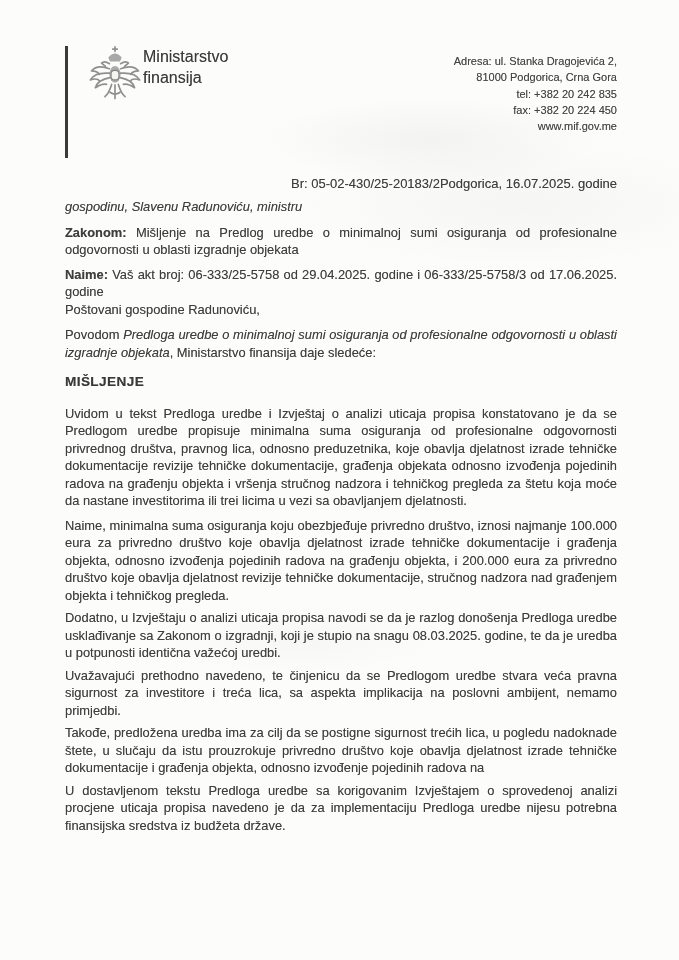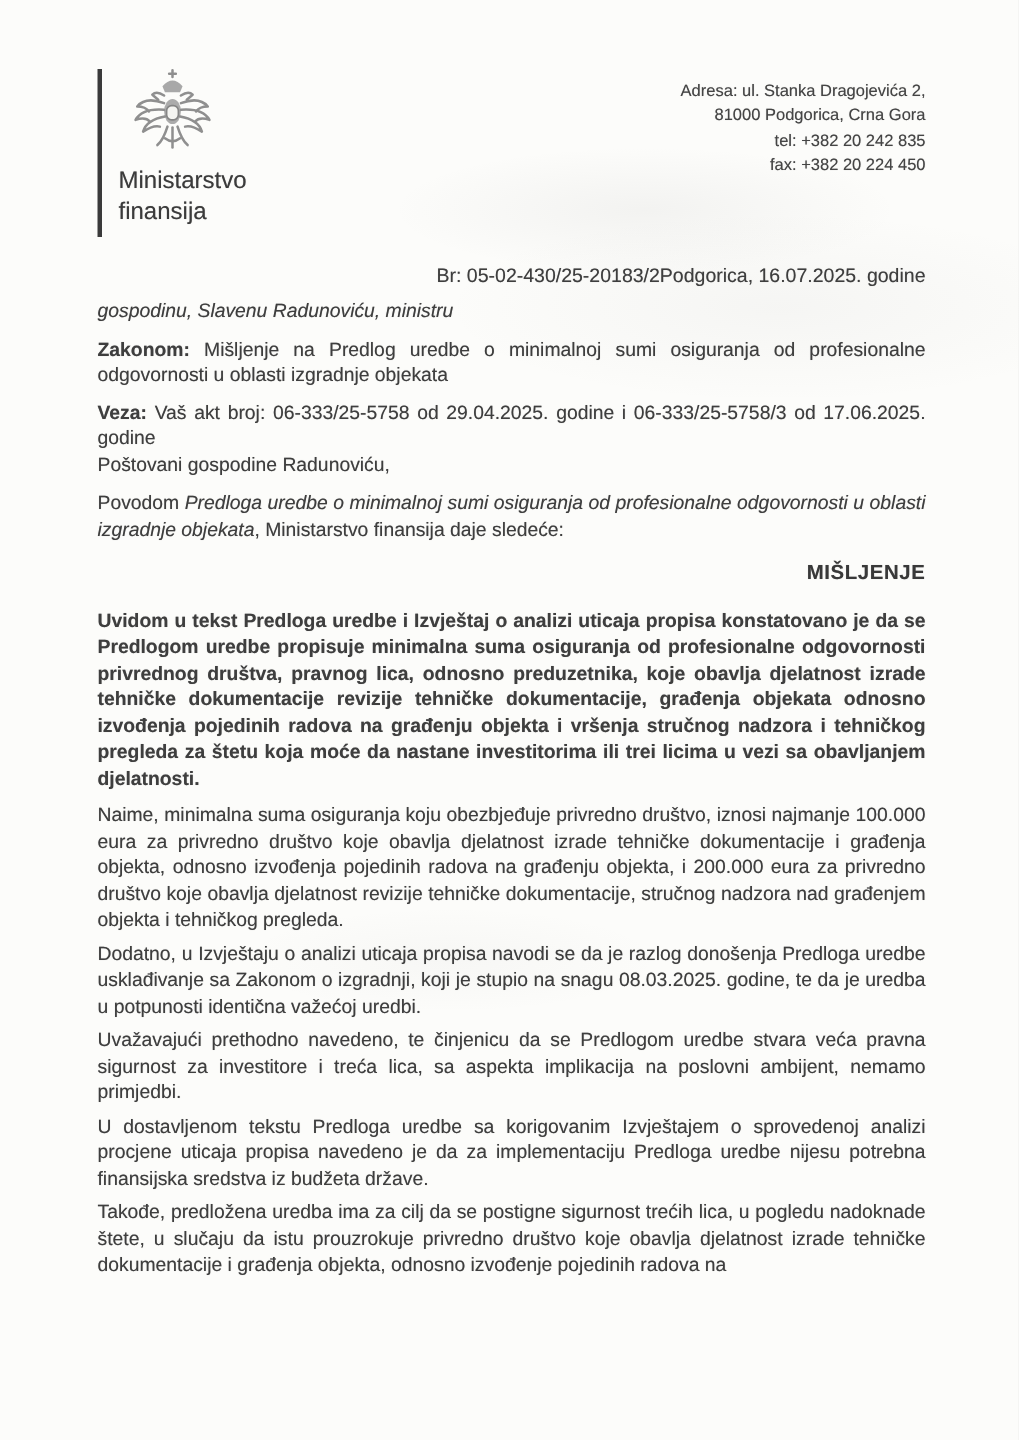--- a/index.html
+++ b/index.html
@@ -17,44 +17,44 @@
       radial-gradient(200px 50px at 300px 640px, rgba(120,120,120,0.04), transparent 70%),
       #fcfcfa;
     color:#3e3e3e;
     padding:44px 62px 0 65px;
     text-shadow:0 0 0.45px rgba(40,40,40,0.45);
   }
   
   header { display:flex; justify-content:space-between; height:116px; }
   .logo-block { display:flex; }
   .logo-bar { width:3px; height:112px; background:#3a3a3a; margin-right:11px; margin-top:2px; }
-  .logo-col { display:flex; flex-direction:column; }
+  .logo-col { display:flex; }
   .coat { margin-left:8px; }
   .ministry-name { font-size:16px; line-height:21px; color:#3b3b3b; margin-top:2px; }
   .address-block { text-align:right; font-size:11px; line-height:16.3px; color:#454545; padding-top:9px; }
   
   .ref-row { display:flex; justify-content:flex-end; margin-top:16px; font-size:13px; }
   
   .flow { font-size:12.9px; line-height:17.5px; }
   .just { text-align:justify; }
   .za-block { margin-top:26px; }
   .za-line1 { font-weight:bold; font-size:12.6px; letter-spacing:0.1px; white-space:nowrap; }
   .za-line2 { font-size:12.9px; }
   .person-line { margin-top:7px;font-style:italic; }
   .subject-p { margin-top:8px; }
   .veza-p { margin-top:7px; }
   .salutation { }
   .intro-p { margin-top:8px; }
   .intro-p em { font-style:italic; }
   h2.opinion-heading {
-    margin-top:12px; text-align:right;
+    margin-top:12px; text-align:left;
     font-size:13.6px; font-weight:bold; letter-spacing:0.4px; color:#393939;
   }
   .opinion-body p { margin-top:5px; }
-  .opinion-body p:nth-of-type(1) { margin-top:14px;font-weight:bold; }
+  .opinion-body p:nth-of-type(1) { margin-top:14px; }
   .opinion-body p:nth-of-type(2) { margin-top:7px; }
   strong.lbl { font-weight:bold; }
 </style>
 </head>
 <body>
 
 <div class="page">
 
   <header>
     <div class="logo-block">
@@ -84,45 +84,46 @@
           <div>Ministarstvo</div>
           <div>finansija</div>
         </div>
       </div>
     </div>
     <div class="address-block">
       <div>Adresa: ul. Stanka Dragojevića 2,</div>
       <div>81000 Podgorica, Crna Gora</div>
       <div>tel: +382 20 242 835</div>
       <div>fax: +382 20 224 450</div>
+      <div>www.mif.gov.me</div>
     </div>
   </header>
 
   <div class="ref-row">
     <span>Br: 05-02-430/25-20183/2</span>
     <span>Podgorica, 16.07.2025. godine</span>
   </div>
 
   <div class="flow">
 
     <p class="person-line">gospodinu, Slavenu Radunoviću, ministru</p>
 
     <p class="just subject-p"><strong class="lbl">Zakonom:</strong> <span>Mišljenje na Predlog uredbe o minimalnoj sumi osiguranja od profesionalne odgovornosti u oblasti izgradnje objekata</span></p>
 
-    <p class="just veza-p"><strong class="lbl">Veza:</strong> <span>Vaš akt broj: 06-333/25-5758 od 29.04.2025. godine i 06-333/25-5758/3 od 17.06.2025. godine</span></p>
+    <p class="just veza-p"><strong class="lbl">Naime:</strong> <span>Vaš akt broj: 06-333/25-5758 od 29.04.2025. godine i 06-333/25-5758/3 od 17.06.2025. godine</span></p>
 
     <p class="salutation">Poštovani gospodine Radunoviću,</p>
 
     <p class="just intro-p"><span>Povodom </span><em>Predloga uredbe o minimalnoj sumi osiguranja od profesionalne odgovornosti u oblasti izgradnje objekata</em><span>, Ministarstvo finansija daje sledeće:</span></p>
 
     <h2 class="opinion-heading">MIŠLJENJE</h2>
 
     <section class="opinion-body">
       <p class="just">Uvidom u tekst Predloga uredbe i Izvještaj o analizi uticaja propisa konstatovano je da se Predlogom uredbe propisuje minimalna suma osiguranja od profesionalne odgovornosti privrednog društva, pravnog lica, odnosno preduzetnika, koje obavlja djelatnost izrade tehničke dokumentacije revizije tehničke dokumentacije, građenja objekata odnosno izvođenja pojedinih radova na građenju objekta i vršenja stručnog nadzora i tehničkog pregleda za štetu koja moće da nastane investitorima ili trei licima u vezi sa obavljanjem djelatnosti.</p>
       <p class="just">Naime, minimalna suma osiguranja koju obezbjeđuje privredno društvo, iznosi najmanje 100.000 eura za privredno društvo koje obavlja djelatnost izrade tehničke dokumentacije i građenja objekta, odnosno izvođenja pojedinih radova na građenju objekta, i 200.000 eura za privredno društvo koje obavlja djelatnost revizije tehničke dokumentacije, stručnog nadzora nad građenjem objekta i tehničkog pregleda.</p>
       <p class="just">Dodatno, u Izvještaju o analizi uticaja propisa navodi se da je razlog donošenja Predloga uredbe usklađivanje sa Zakonom o izgradnji, koji je stupio na snagu 08.03.2025. godine, te da je uredba u potpunosti identična važećoj uredbi.</p>
       <p class="just">Uvažavajući prethodno navedeno, te činjenicu da se Predlogom uredbe stvara veća pravna sigurnost za investitore i treća lica, sa aspekta implikacija na poslovni ambijent, nemamo primjedbi.</p>
+      <p class="just">Takođe, predložena uredba ima za cilj da se postigne sigurnost trećih lica, u pogledu nadoknade štete, u slučaju da istu prouzrokuje privredno društvo koje obavlja djelatnost izrade tehničke dokumentacije i građenja objekta, odnosno izvođenje pojedinih radova na</p>
       <p class="just">U dostavljenom tekstu Predloga uredbe sa korigovanim Izvještajem o sprovedenoj analizi procjene uticaja propisa navedeno je da za implementaciju Predloga uredbe nijesu potrebna finansijska sredstva iz budžeta države.</p>
-      <p class="just">Takođe, predložena uredba ima za cilj da se postigne sigurnost trećih lica, u pogledu nadoknade štete, u slučaju da istu prouzrokuje privredno društvo koje obavlja djelatnost izrade tehničke dokumentacije i građenja objekta, odnosno izvođenje pojedinih radova na</p>
     </section>
   </div>
 
 </div>
 
 </body></html>

